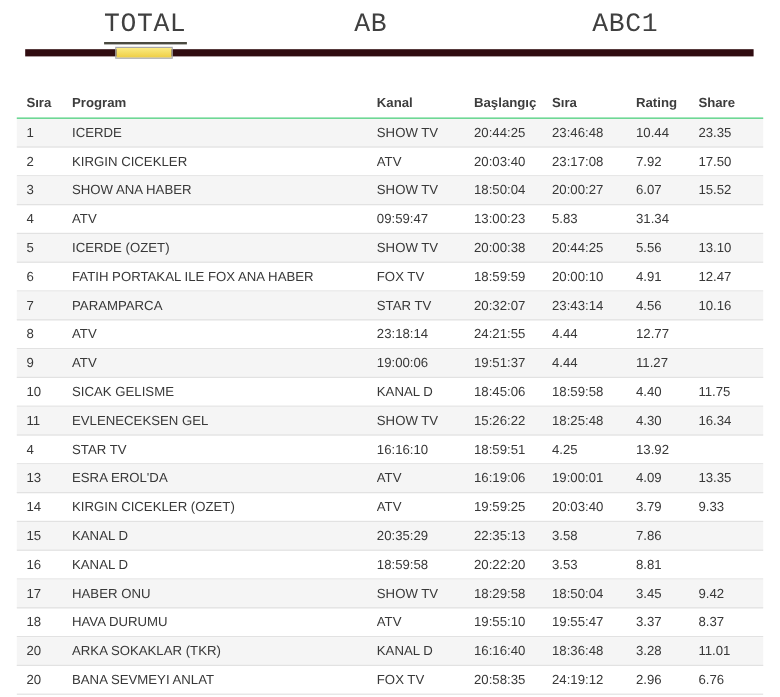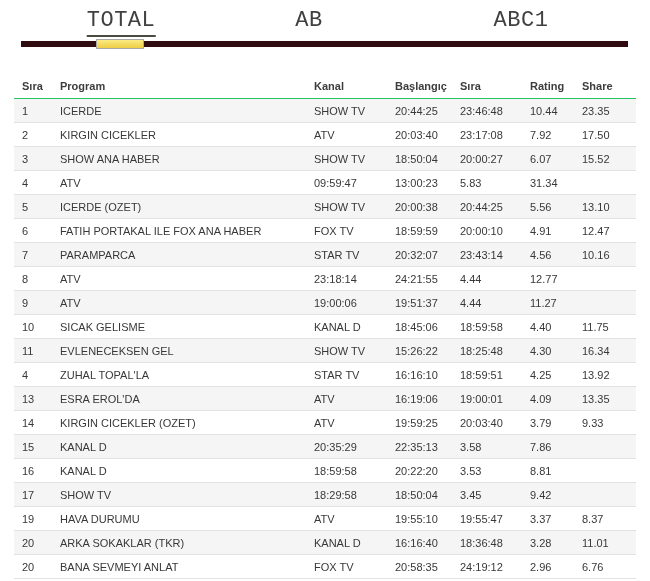--- a/index.html
+++ b/index.html
@@ -168,21 +168,20 @@
         <div class="cell">11</div>
         <div class="cell">EVLENECEKSEN GEL</div>
         <div class="cell">SHOW TV</div>
         <div class="cell">15:26:22</div>
         <div class="cell">18:25:48</div>
         <div class="cell">4.30</div>
         <div class="cell">16.34</div>
       </div>
       <div class="row">
         <div class="cell">4</div>
-        <div class="cell">ZUHAL TOPAL'LA</div>
         <div class="cell">STAR TV</div>
         <div class="cell">16:16:10</div>
         <div class="cell">18:59:51</div>
         <div class="cell">4.25</div>
         <div class="cell">13.92</div>
       </div>
       <div class="row alt">
         <div class="cell">13</div>
         <div class="cell">ESRA EROL'DA</div>
         <div class="cell">ATV</div>
@@ -211,28 +210,29 @@
       <div class="row">
         <div class="cell">16</div>
         <div class="cell">KANAL D</div>
         <div class="cell">18:59:58</div>
         <div class="cell">20:22:20</div>
         <div class="cell">3.53</div>
         <div class="cell">8.81</div>
       </div>
       <div class="row alt">
         <div class="cell">17</div>
+        <div class="cell">HABER ONU</div>
         <div class="cell">SHOW TV</div>
         <div class="cell">18:29:58</div>
         <div class="cell">18:50:04</div>
         <div class="cell">3.45</div>
         <div class="cell">9.42</div>
       </div>
       <div class="row">
-        <div class="cell">19</div>
+        <div class="cell">18</div>
         <div class="cell">HAVA DURUMU</div>
         <div class="cell">ATV</div>
         <div class="cell">19:55:10</div>
         <div class="cell">19:55:47</div>
         <div class="cell">3.37</div>
         <div class="cell">8.37</div>
       </div>
       <div class="row alt">
         <div class="cell">20</div>
         <div class="cell">ARKA SOKAKLAR (TKR)</div>

